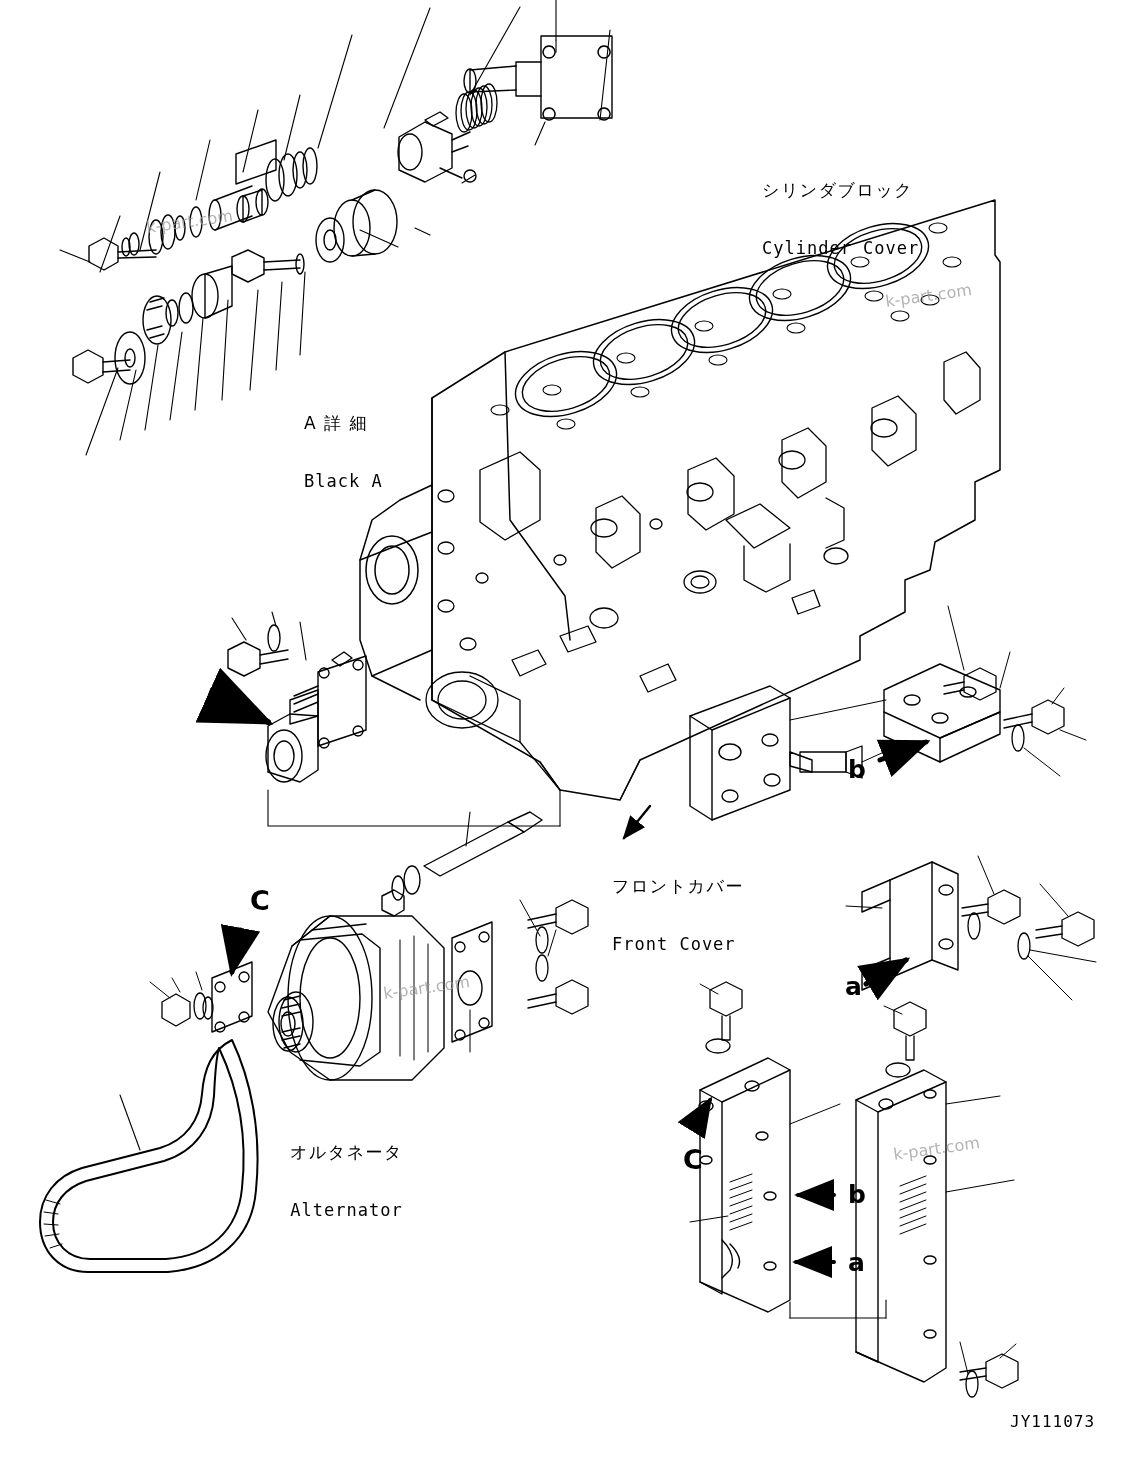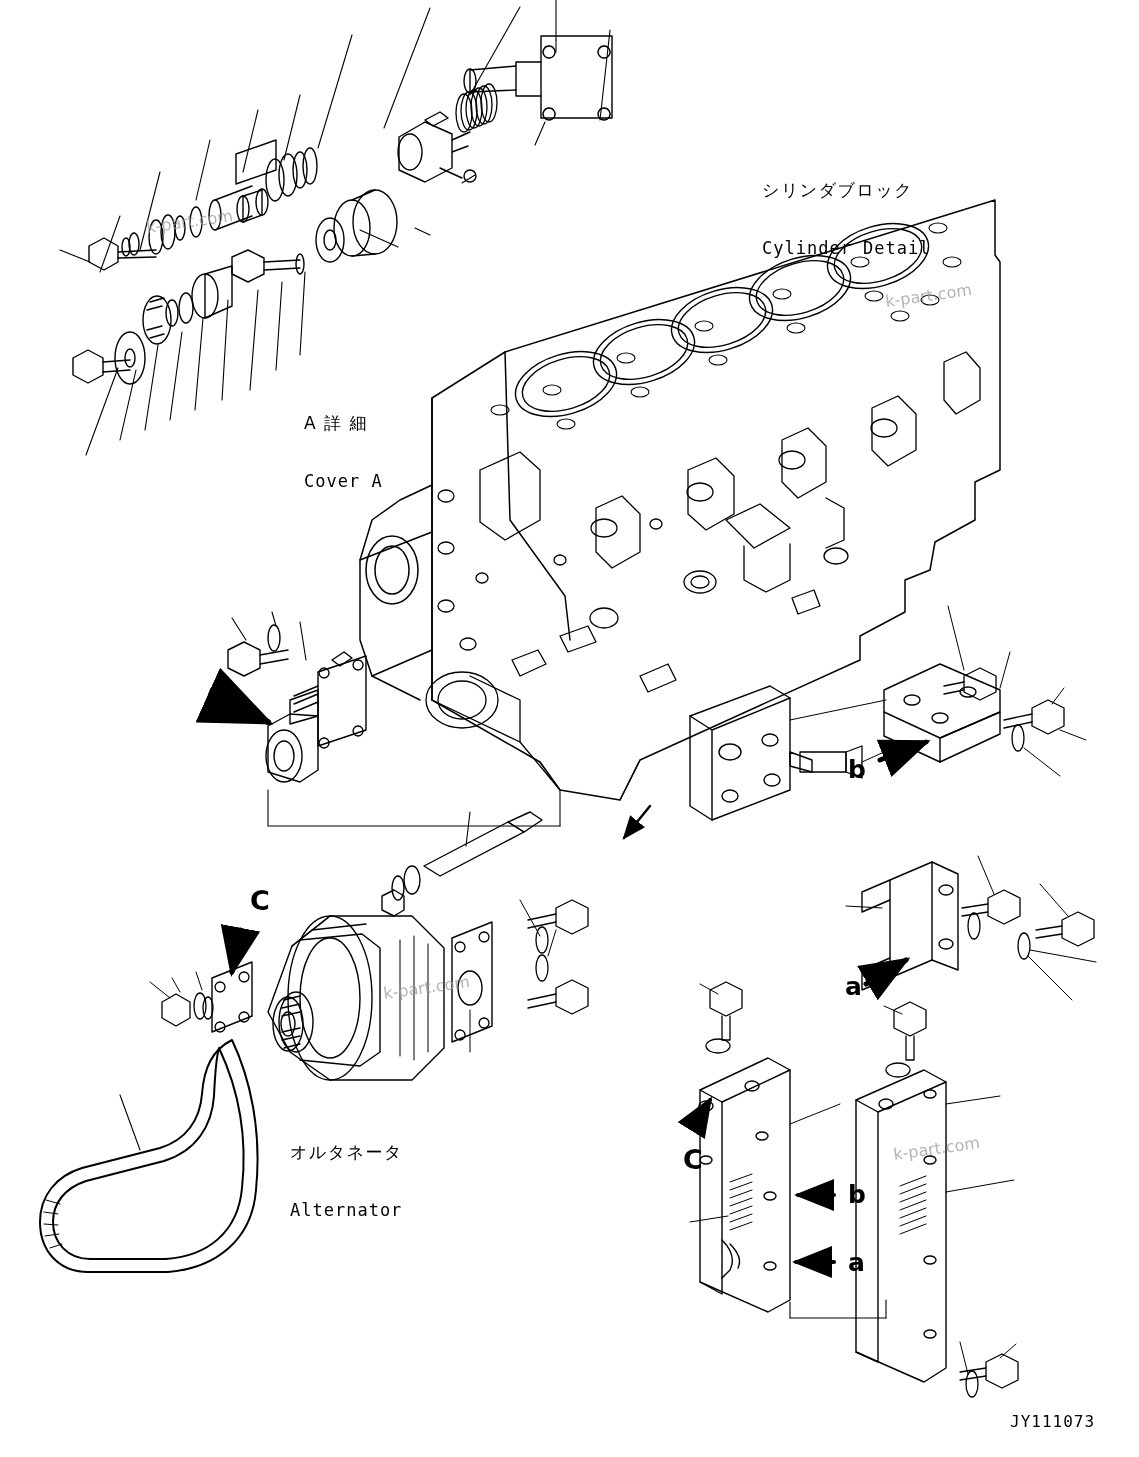--- a/index.html
+++ b/index.html
@@ -527,30 +527,34 @@
 
       <g stroke-width="1.1">
         <path d="M620 800 L640 760"></path>
         <line x1="560" y1="790" x2="540" y2="762"></line>
       </g>
     </g>
   </svg>
 
   <div class="label" style="left:762px; top:142px;">
     <span class="jp">シリンダブロック</span>
-    <span class="en">Cylinder Detail</span>
+    <span class="en">Cylinder Cover</span>
   </div>
 
   <div class="label" style="left:304px; top:375px;">
     <span class="jp">A 詳 細</span>
-    <span class="en">Cover A</span>
+    <span class="en">Black A</span>
   </div>
 
-
-  <div class="label" style="left:290px; top:1104px;">
+  <div class="label" style="left:612px; top:838px;">
+    <span class="jp">フロントカバー</span>
+    <span class="en">Front Cover</span>
+  </div>
+
+  <div class="label" style="left:290px; top:1104px;text-align:center;">
     <span class="jp">オルタネータ</span>
     <span class="en">Alternator</span>
   </div>
 
   <div class="callout" style="left:203px; top:683px;">A</div>
   <div class="callout" style="left:250px; top:885px;">C</div>
   <div class="callout small" style="left:848px; top:755px;">b</div>
   <div class="callout small" style="left:845px; top:972px;">a</div>
   <div class="callout" style="left:683px; top:1144px;">C</div>
   <div class="callout small" style="left:848px; top:1180px;">b</div>

